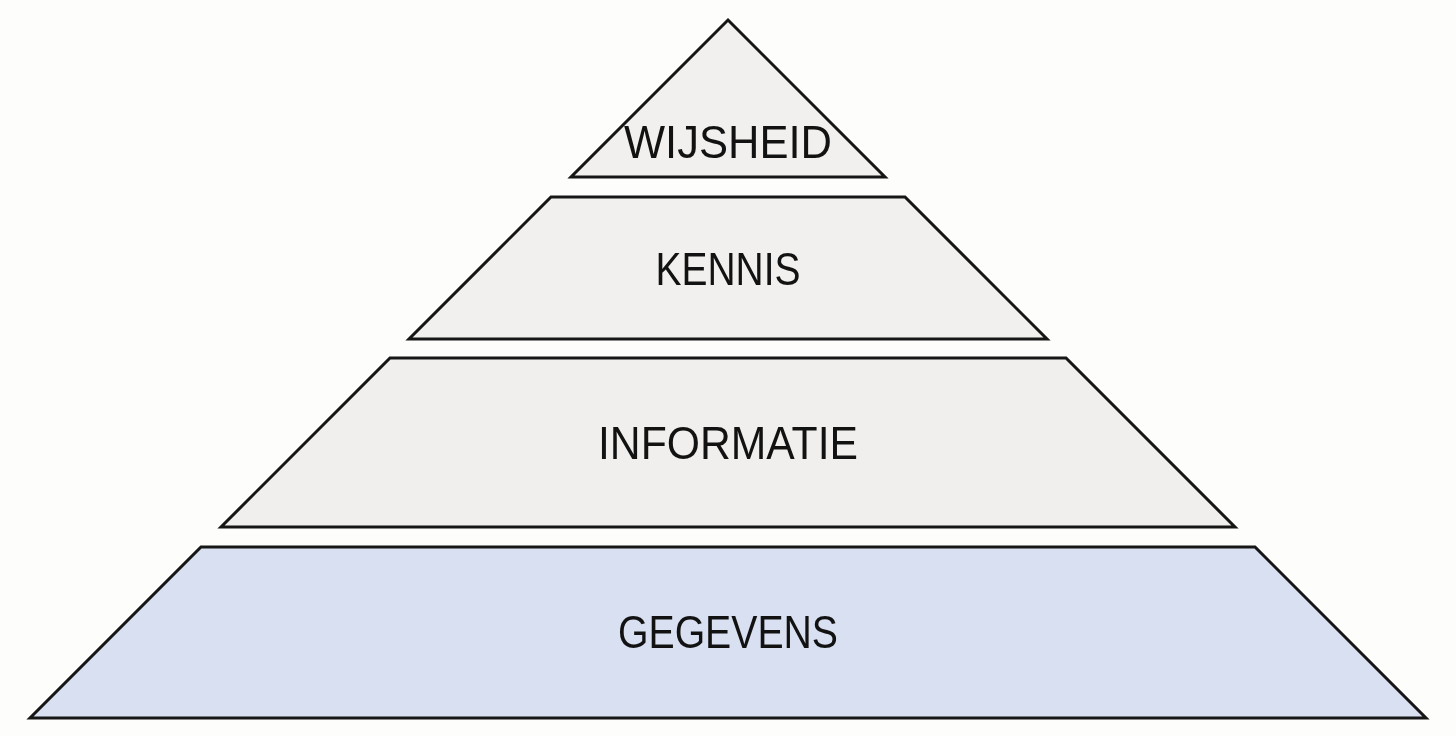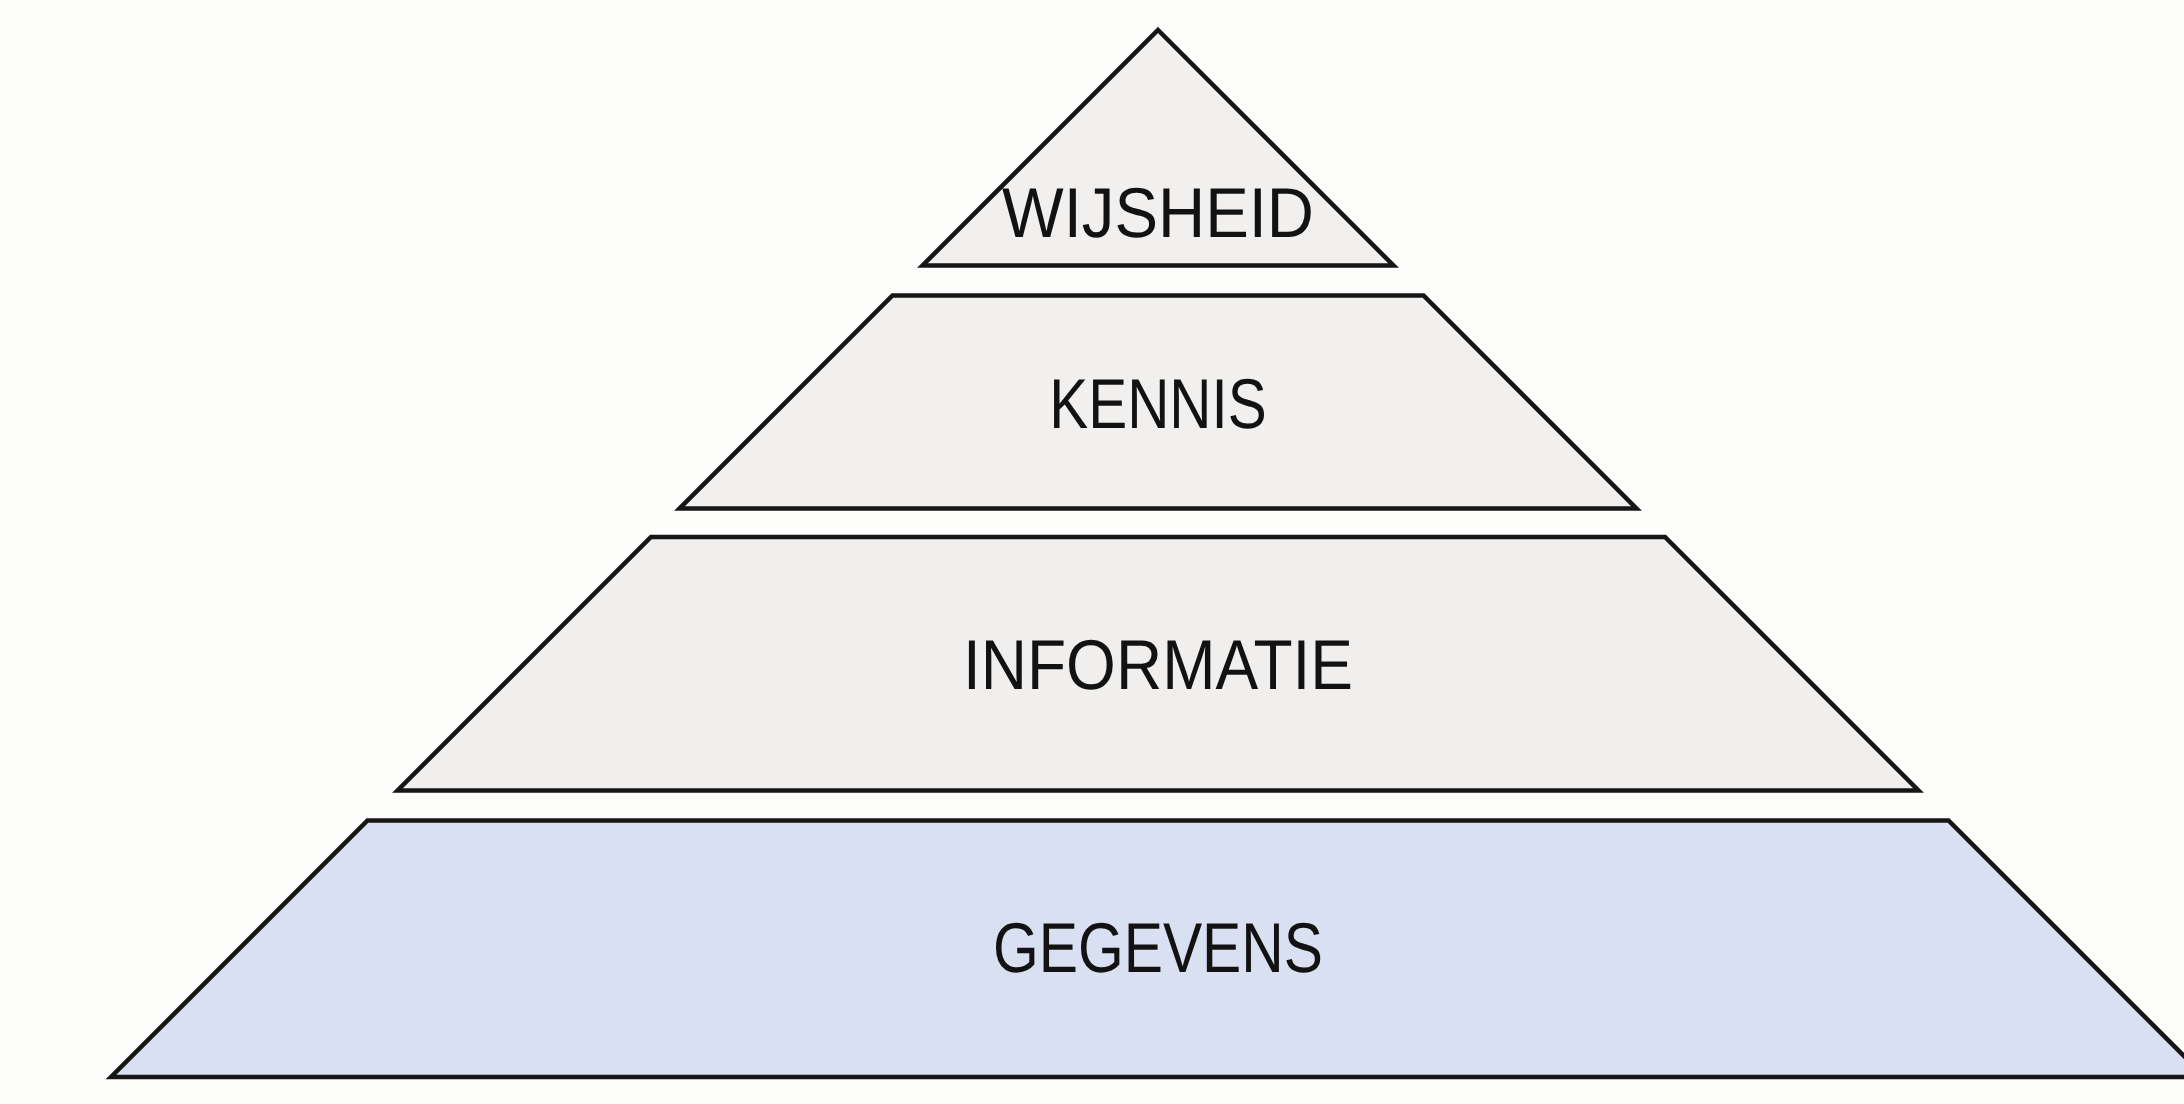--- a/index.html
+++ b/index.html
@@ -7,21 +7,20 @@
     padding: 0;
     width: 1456px;
     height: 736px;
     overflow: hidden;
     background: #fdfdfc;
   }
   .stage {
     position: relative;
     width: 1232px;
     height: 736px;
-    margin-left: 44px;
   }
   svg { display: block; }
   .shape {
     stroke: #161616;
     stroke-width: 3;
     stroke-linejoin: miter;
   }
   .label {
     font-family: "Liberation Sans", sans-serif;
     font-size: 47px;

